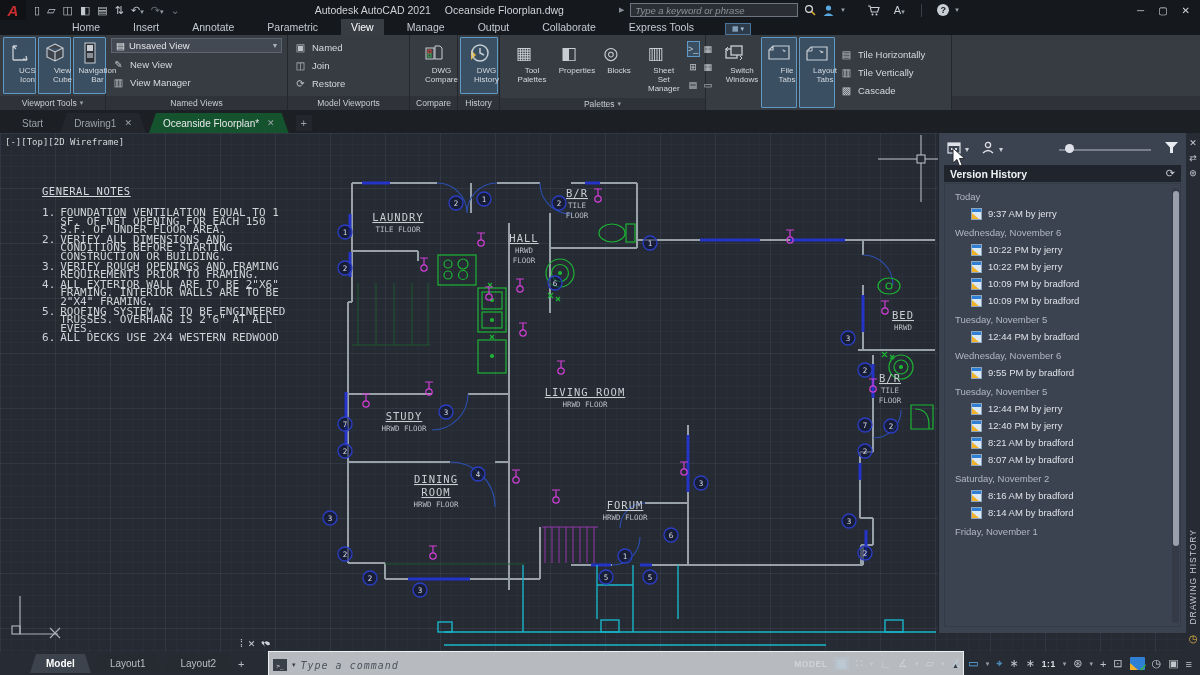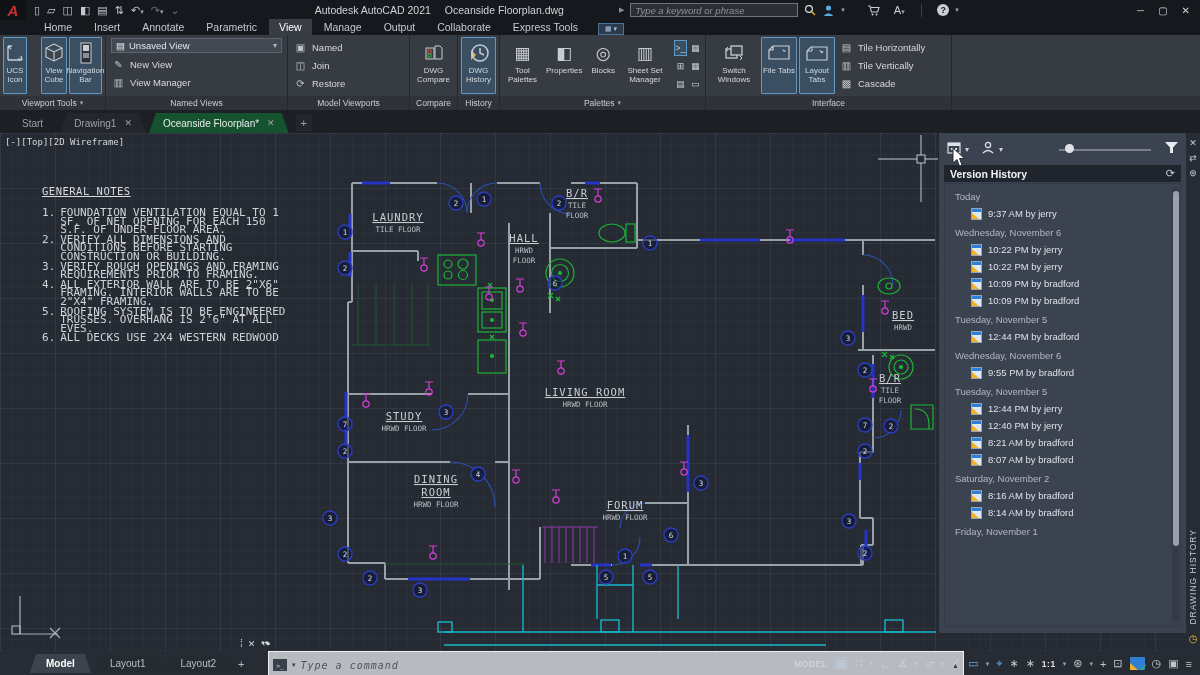--- a/index.html
+++ b/index.html
@@ -15,36 +15,36 @@
   .qat span{cursor:default;}
   .qat .dim{color:#6d737b;}
   .titles{flex:0 0 auto;margin-left:135px;display:flex;gap:14px;white-space:nowrap;}
   .searchwrap{display:flex;align-items:center;gap:6px;margin-left:55px;}
   .searchbox{width:168px;height:14px;background:#2b2f35;border:1px solid #70767f;color:#8a9099;
     font-style:italic;font-size:9.5px;padding:0 4px;display:flex;align-items:center;}
   .tbicon{display:inline-flex;align-items:center;}
   .winbtns{margin-left:auto;display:flex;gap:14px;margin-right:10px;color:#d3d7db;font-size:10px;}
 
   
-  .ribbontabs{height:15px;background:#15181c;display:flex;align-items:flex-end;padding-left:34px;gap:2px;}
+  .ribbontabs{height:15px;background:#15181c;display:flex;align-items:flex-end;padding-left:34px;gap:13px;margin-left:28px;}
   .rtab{padding:2px 10px 2px;font-size:10.5px;color:#c6cbd1;cursor:default;}
   .rtab.active{background:#383d44;color:#ffffff;}
   .featured-chip{margin-left:8px;width:26px;height:12px;background:#2c3a4a;border:1px solid #4a7399;
     color:#9fc2de;font-size:7px;display:flex;align-items:center;justify-content:center;}
 
   
   .ribbon{height:75px;background:#373c43;display:flex;}
   .panel{display:flex;flex-direction:column;border-right:1px solid #24272c;}
   .panel-body{flex:1;display:flex;align-items:stretch;padding:2px 3px;}
   .panel-label{height:14px;background:#2f3339;font-size:8.5px;color:#c9ced4;
     display:flex;align-items:center;justify-content:center;gap:3px;}
   .rbtn{display:flex;flex-direction:column;align-items:center;justify-content:flex-start;
     padding:2px 1px;border:1px solid transparent;border-radius:1px;}
   .rbtn .ricon{height:26px;display:flex;align-items:center;justify-content:center;font-size:17px;color:#c8cdd3;}
-  .rbtn .rlabel{font-size:8px;line-height:9px;color:#d4d8dd;text-align:center;white-space:normal;}
+  .rbtn .rlabel{font-size:8px;line-height:9px;color:#d4d8dd;text-align:center;white-space:normal;padding-left:16px;}
   .rbtn.hl{background:rgba(62,110,150,0.38);border:1px solid #5f99c6;}
   .rowitem{display:flex;align-items:center;gap:5px;font-size:9.5px;color:#d6dadf;height:18px;padding:0 3px;}
   .rowitem .mi{font-size:10px;color:#bdc3ca;width:13px;text-align:center;}
   .nv-dd{height:15px;background:#434952;border:1px solid #5d646e;display:flex;align-items:center;
     font-size:9.5px;color:#e2e5e9;padding:0 4px;gap:4px;margin:1px 2px 2px;}
   .nv-dd .caret{margin-left:auto;color:#aeb4bb;font-size:8px;}
   .dashedrect{width:24px;height:22px;border:1px dashed #aeb4bb;display:block;}
   .minigrid{display:grid;grid-template-columns:13px 13px;grid-auto-rows:16px;gap:2px;align-content:center;margin-left:4px;}
   .minigrid span{font-size:9px;color:#c6ccd2;display:flex;align-items:center;justify-content:center;border:1px solid transparent;}
   .minigrid .mhl{border:1px solid #5f99c6;background:rgba(62,110,150,0.38);}
@@ -216,21 +216,21 @@
     <div class="panel" style="width:106px">
       <div class="panel-body" id="vt-body" style="gap:2px">
           <div class="rbtn hl" style="width: 33px;">
             <span class="ricon">
               <svg width="20" height="20" viewBox="0 0 20 20">
                 <path d="M3 17 V3 M3 17 H17 M3 3 l3 3 m-3-3 l0 4 m0-4 l4 0 M17 17 l-4-1 m4 1 l-1-4" stroke="#c8cdd3" fill="none" stroke-width="1.3"></path>
               </svg>
             </span>
             <span class="rlabel">UCS Icon</span>
           </div>
-          <div class="rbtn hl" style="width: 33px; margin-left: 12px;">
+          <div class="rbtn hl" style="width: 33px;">
             <span class="ricon">
               <svg width="22" height="22" viewBox="0 0 22 22">
                 <path d="M11 2 L19 6 V15 L11 19 L3 15 V6 Z M3 6 L11 10 L19 6 M11 10 V19" fill="#3e444c" stroke="#c8cdd3" stroke-width="1.1"></path>
               </svg>
             </span>
             <span class="rlabel">View Cube</span>
           </div>
           <div class="rbtn hl" style="width: 33px;">
             <span class="ricon">
               <svg width="14" height="22" viewBox="0 0 14 22">
@@ -403,23 +403,20 @@
             </div>
             <div class="rowitem">
               <span class="mi">▥</span>
               <span>Tile Vertically</span>
             </div>
             <div class="rowitem">
               <span class="mi">▩</span>
               <span>Cascade</span>
             </div>
           </div>
-      </div>
-      <div class="panel-label">
-        <span>Interface</span>
       </div>
     </div>
 
     <div class="panel spacerpanel">
       <div class="panel-body"></div>
       <div class="panel-label"></div>
     </div>
   </div>
 
   <div class="filetabs">

